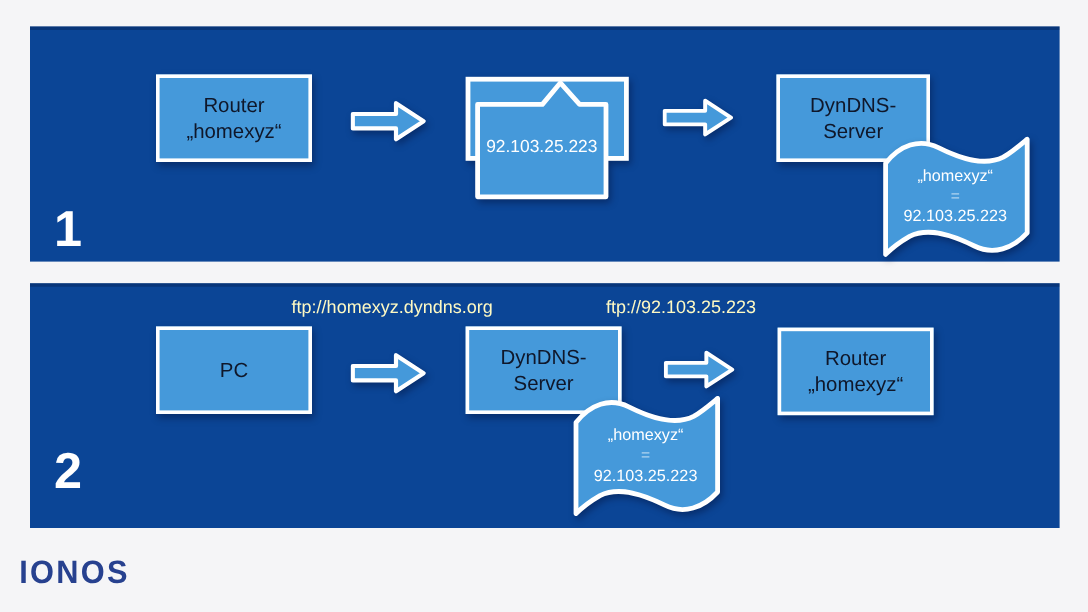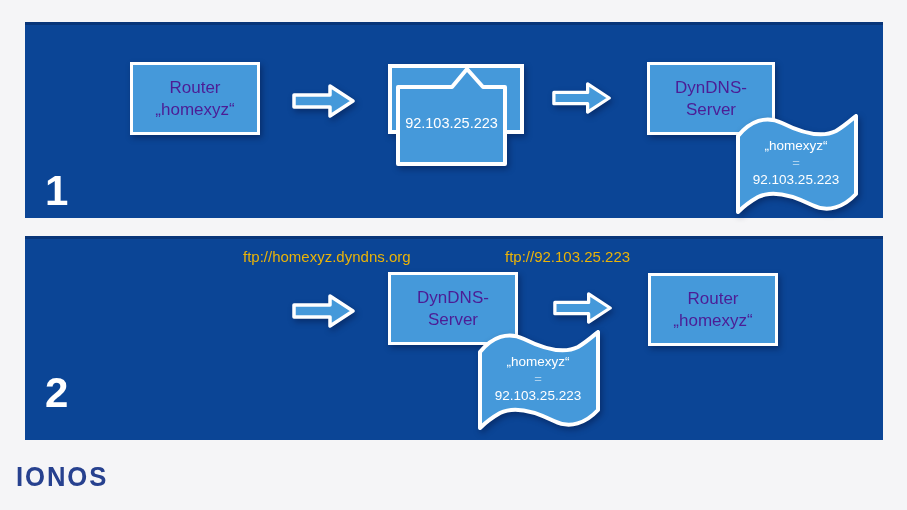--- a/index.html
+++ b/index.html
@@ -32,21 +32,21 @@
     position:absolute;
     width:130px;height:73px;
     box-sizing:border-box;
     background:#4599da;
     border:3px solid #ffffff;
     box-shadow:2px 3px 6px rgba(0,0,30,0.35);
     display:flex;
     flex-direction:column;
     align-items:center;
     justify-content:center;
-    color:#4c1d95;
+    color:#0f172a;
     font-size:17px;
     line-height:22px;
     text-align:center;
   }
   .box span{display:block;}
   .arrow{
     position:absolute;
     filter:drop-shadow(2px 3px 3px rgba(0,0,30,0.35));
   }
   .envelope{
@@ -73,21 +73,21 @@
     transform:translateY(-52%);
     text-align:center;
     color:#ffffff;
     font-size:13.5px;
     line-height:17px;
   }
   .flag .flag-eq{color:rgba(255,255,255,0.55);font-size:13px;}
   .ftp-label{
     position:absolute;
     top:12px;
-    color:#eab308;
+    color:#fef9c3;
     font-size:15px;
     white-space:nowrap;
   }
   #ftp-left{left:218px;}
   #ftp-right{left:480px;width:160px;}
   .logo{
     position:absolute;
     left:16px;top:462px;
     color:#27418f;
     font-size:27px;
@@ -156,20 +156,23 @@
       </div>
     </div>
   </section>
 
   <section class="panel" id="panel2">
     <div class="step-num">2</div>
 
     <div class="ftp-label" id="ftp-left">ftp://homexyz.dyndns.org</div>
     <div class="ftp-label" id="ftp-right">ftp://92.103.25.223</div>
 
+    <div class="box" id="p2-pc">
+      <span>PC</span>
+    </div>
 
     <svg class="arrow" id="p2-arrow1" width="64" height="40" viewBox="0 0 64 40">
       <path d="M2 14 H38 V5 L61 20 L38 35 V26 H2 Z" fill="#4599da" stroke="#ffffff" stroke-width="3.5" stroke-linejoin="round"></path>
     </svg>
 
     <div class="box" id="p2-dyndns">
       <span>DynDNS-</span>
       <span>Server</span>
     </div>
 

